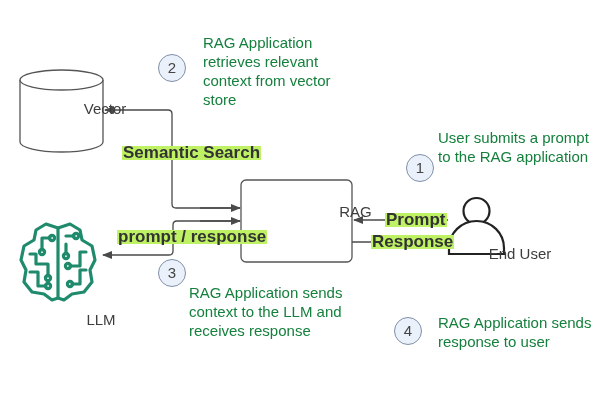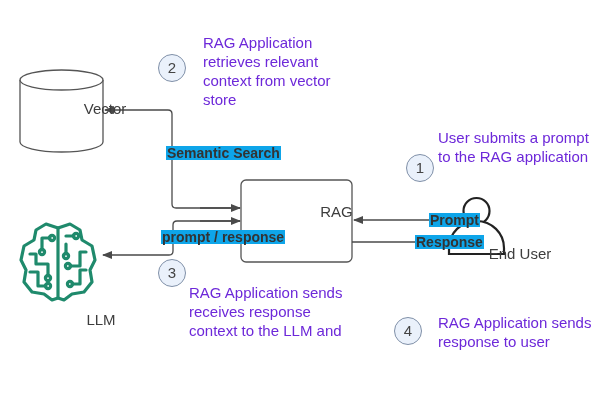--- a/index.html
+++ b/index.html
@@ -1,20 +1,20 @@
 <!DOCTYPE html>
 <html><head>
   <meta charset="utf-8">
   <style>
     html, body { margin: 0; padding: 0; background: #ffffff; }
     body { width: 600px; height: 400px; position: relative; overflow: hidden;
            font-family: "Liberation Sans", sans-serif; color: #3a3a3a; }
     svg.canvas { position: absolute; left: 0; top: 0; }
-    .txt { position: absolute; font-size: 15px; line-height: 19px; color: #6d28d9; }
-    .bold-label { position: absolute; font-size: 14px; font-weight: bold; color: #333; background: #0ea5e9; line-height: 14px; padding: 0 1px; margin-left: 44px; }
+    .txt { position: absolute; font-size: 15px; line-height: 19px; color: #15803d; }
+    .bold-label { position: absolute; font-size: 17px; font-weight: bold; color: #333; background: #bef264; line-height: 14px; padding: 0 1px; }
     .box-label { position: absolute; text-align: center; font-size: 15px; line-height: 19px; color: #3d3d3d; padding-left: 43px; }
     .step { position: absolute; width: 28px; height: 28px; border-radius: 50%;
             border: 1.4px solid #8090a8; background: #eaf1fb; box-sizing: border-box;
             font-size: 15px; color: #444; text-align: center; line-height: 26px; }
   </style>
 </head>
 <body>
 
 <svg class="canvas" width="600" height="400" viewBox="0 0 600 400">
   <defs>
@@ -67,21 +67,21 @@
     <circle cx="68" cy="266" r="2.6"></circle>
     <path d="M86,270 L80,270 L80,284 L72,284"></path>
     <circle cx="70" cy="284" r="2.6"></circle>
   </g>
 </svg>
 
 <div class="box-label" style="left:20px; top:99px; width:84px;">
   <div>Vector</div>
 </div>
 
-<div class="box-label" style="left:238px; top:202px; width:111px;">
+<div class="box-label" style="left:257px; top:202px; width:111px;">
   <div>RAG</div>
 </div>
 
 <div class="box-label" style="left:18px; top:310px; width:80px;">LLM</div>
 <div class="box-label" style="left:430px; top:244px; width:94px;">End User</div>
 
 <div class="bold-label" style="left:122px; top:146px;">Semantic Search</div>
 <div class="bold-label" style="left:117px; top:230px;">prompt / response</div>
 <div class="bold-label" style="left:385px; top:213px;">Prompt</div>
 <div class="bold-label" style="left:371px; top:235px;">Response</div>
@@ -98,20 +98,20 @@
 
 <div class="txt" style="left:203px; top:33px;">
   <div>RAG Application</div>
   <div>retrieves relevant</div>
   <div>context from vector</div>
   <div>store</div>
 </div>
 
 <div class="txt" style="left:189px; top:283px;">
   <div>RAG Application sends</div>
+  <div>context to the LLM and</div>
   <div>receives response</div>
-  <div>context to the LLM and</div>
 </div>
 
 <div class="txt" style="left:438px; top:313px;">
   <div>RAG Application sends</div>
   <div>response to user</div>
 </div>
 
 </body></html>

